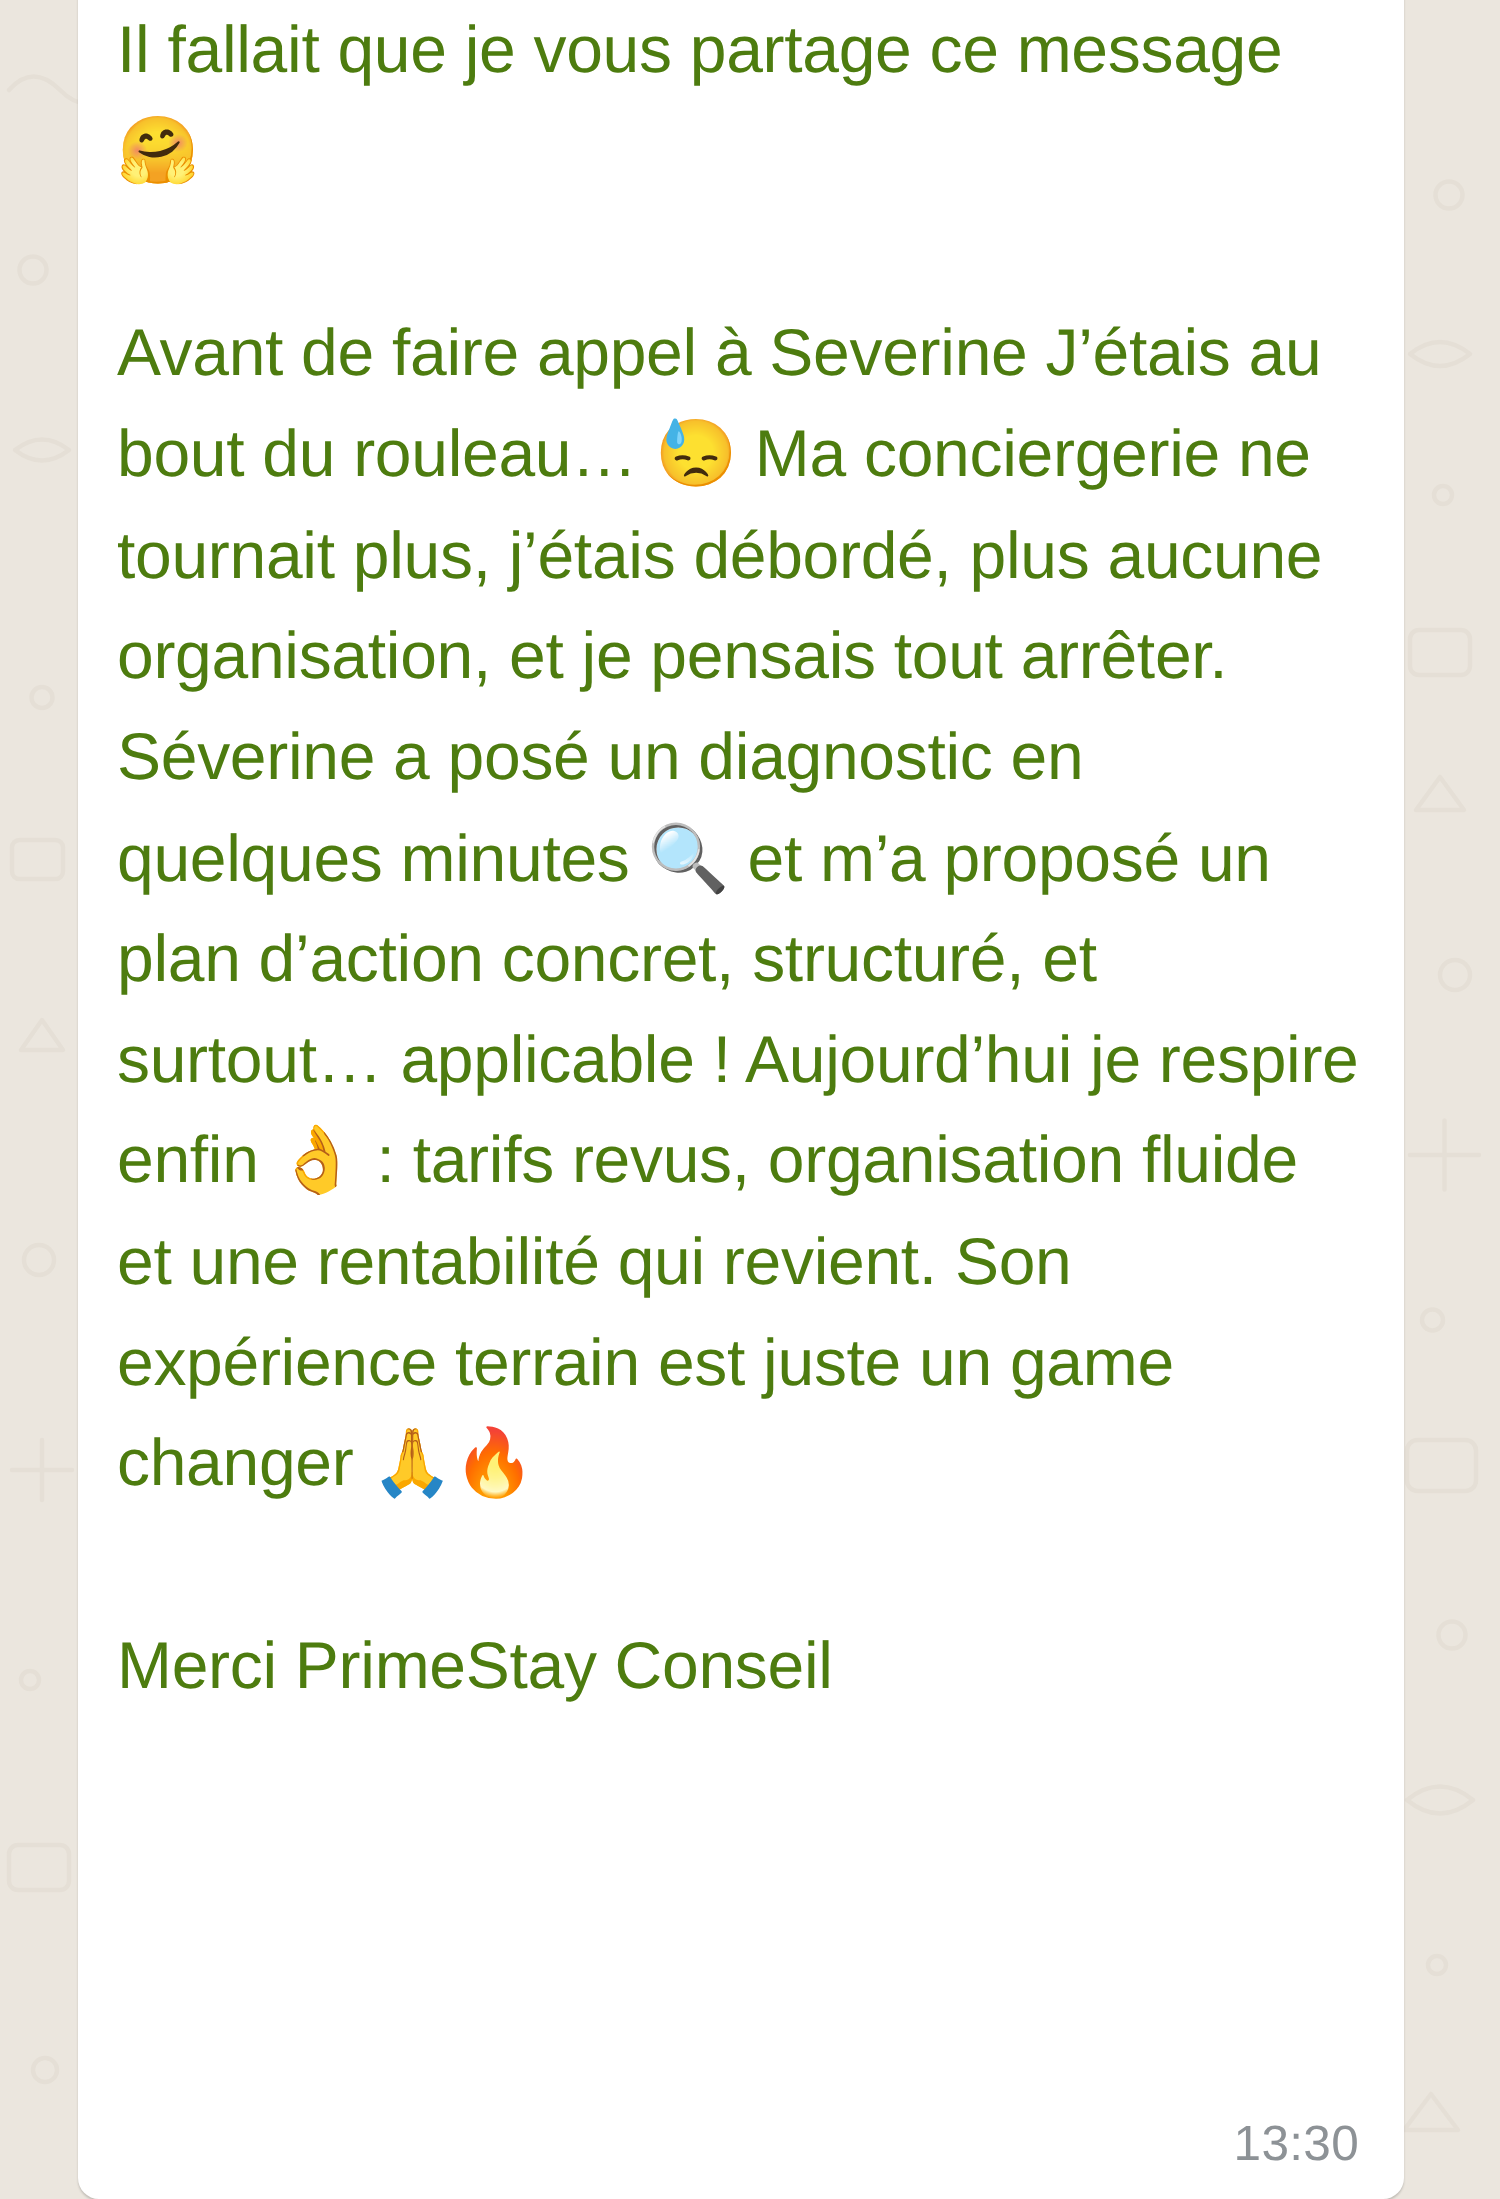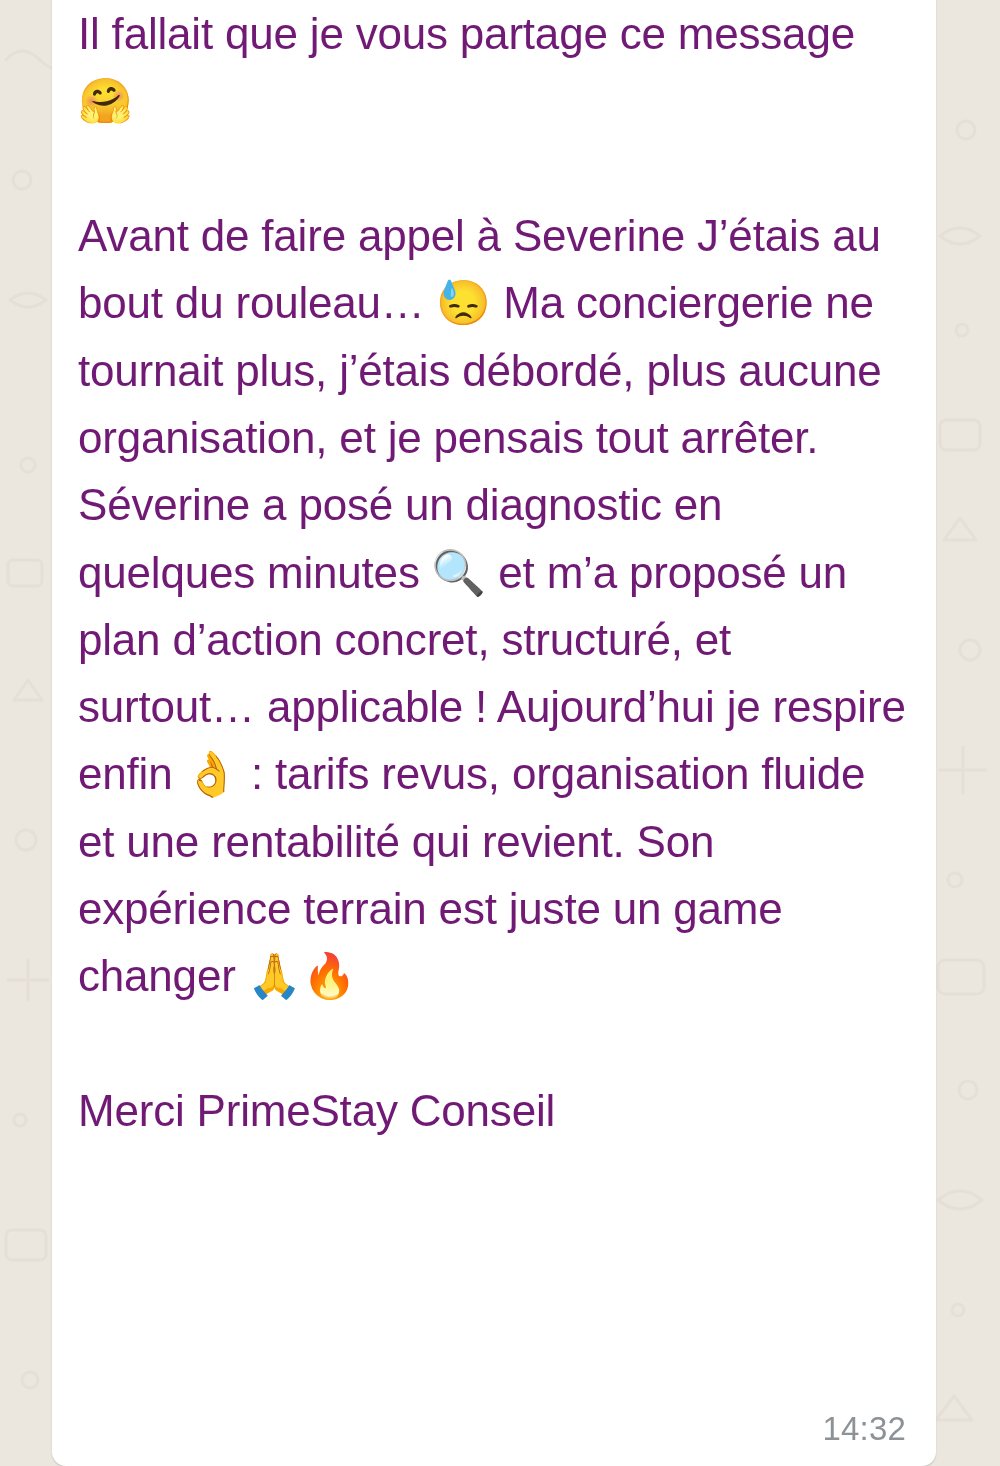--- a/index.html
+++ b/index.html
@@ -47,21 +47,21 @@
     box-shadow: 0 1px 1.5px rgba(0,0,0,0.18);
     box-sizing: border-box;
     padding: 18px 26px 20px 26px;
     overflow: hidden;
   }
 
   .message-text {
     font-family: "Liberation Sans", sans-serif;
     font-size: 44px;
     line-height: 1.53;
-    color: #701a75;
+    color: #4d7c0f;
     white-space: pre-wrap;
     word-wrap: break-word;
     letter-spacing: -0.2px;
     margin: 0;
     padding-right: 4px;
   }
 
   .meta-row {
     position: absolute;
     right: 30px;
@@ -117,16 +117,16 @@
 </div>
 
 <div class="chat-area">
   <div class="message-bubble">
     <p class="message-text">Il fallait que je vous partage ce message 🤗
 
 Avant de faire appel à Severine J’étais au bout du rouleau… 😓 Ma conciergerie ne tournait plus, j’étais débordé, plus aucune organisation, et je pensais tout arrêter. Séverine a posé un diagnostic en quelques minutes 🔍 et m’a proposé un plan d’action concret, structuré, et surtout… applicable ! Aujourd’hui je respire enfin 👌 : tarifs revus, organisation fluide et une rentabilité qui revient. Son expérience terrain est juste un game changer 🙏🔥
 
 Merci PrimeStay Conseil</p>
     <div class="meta-row">
-      <span class="timestamp">14:32</span>
+      <span class="timestamp">13:30</span>
     </div>
   </div>
 </div>
 
 </body></html>

